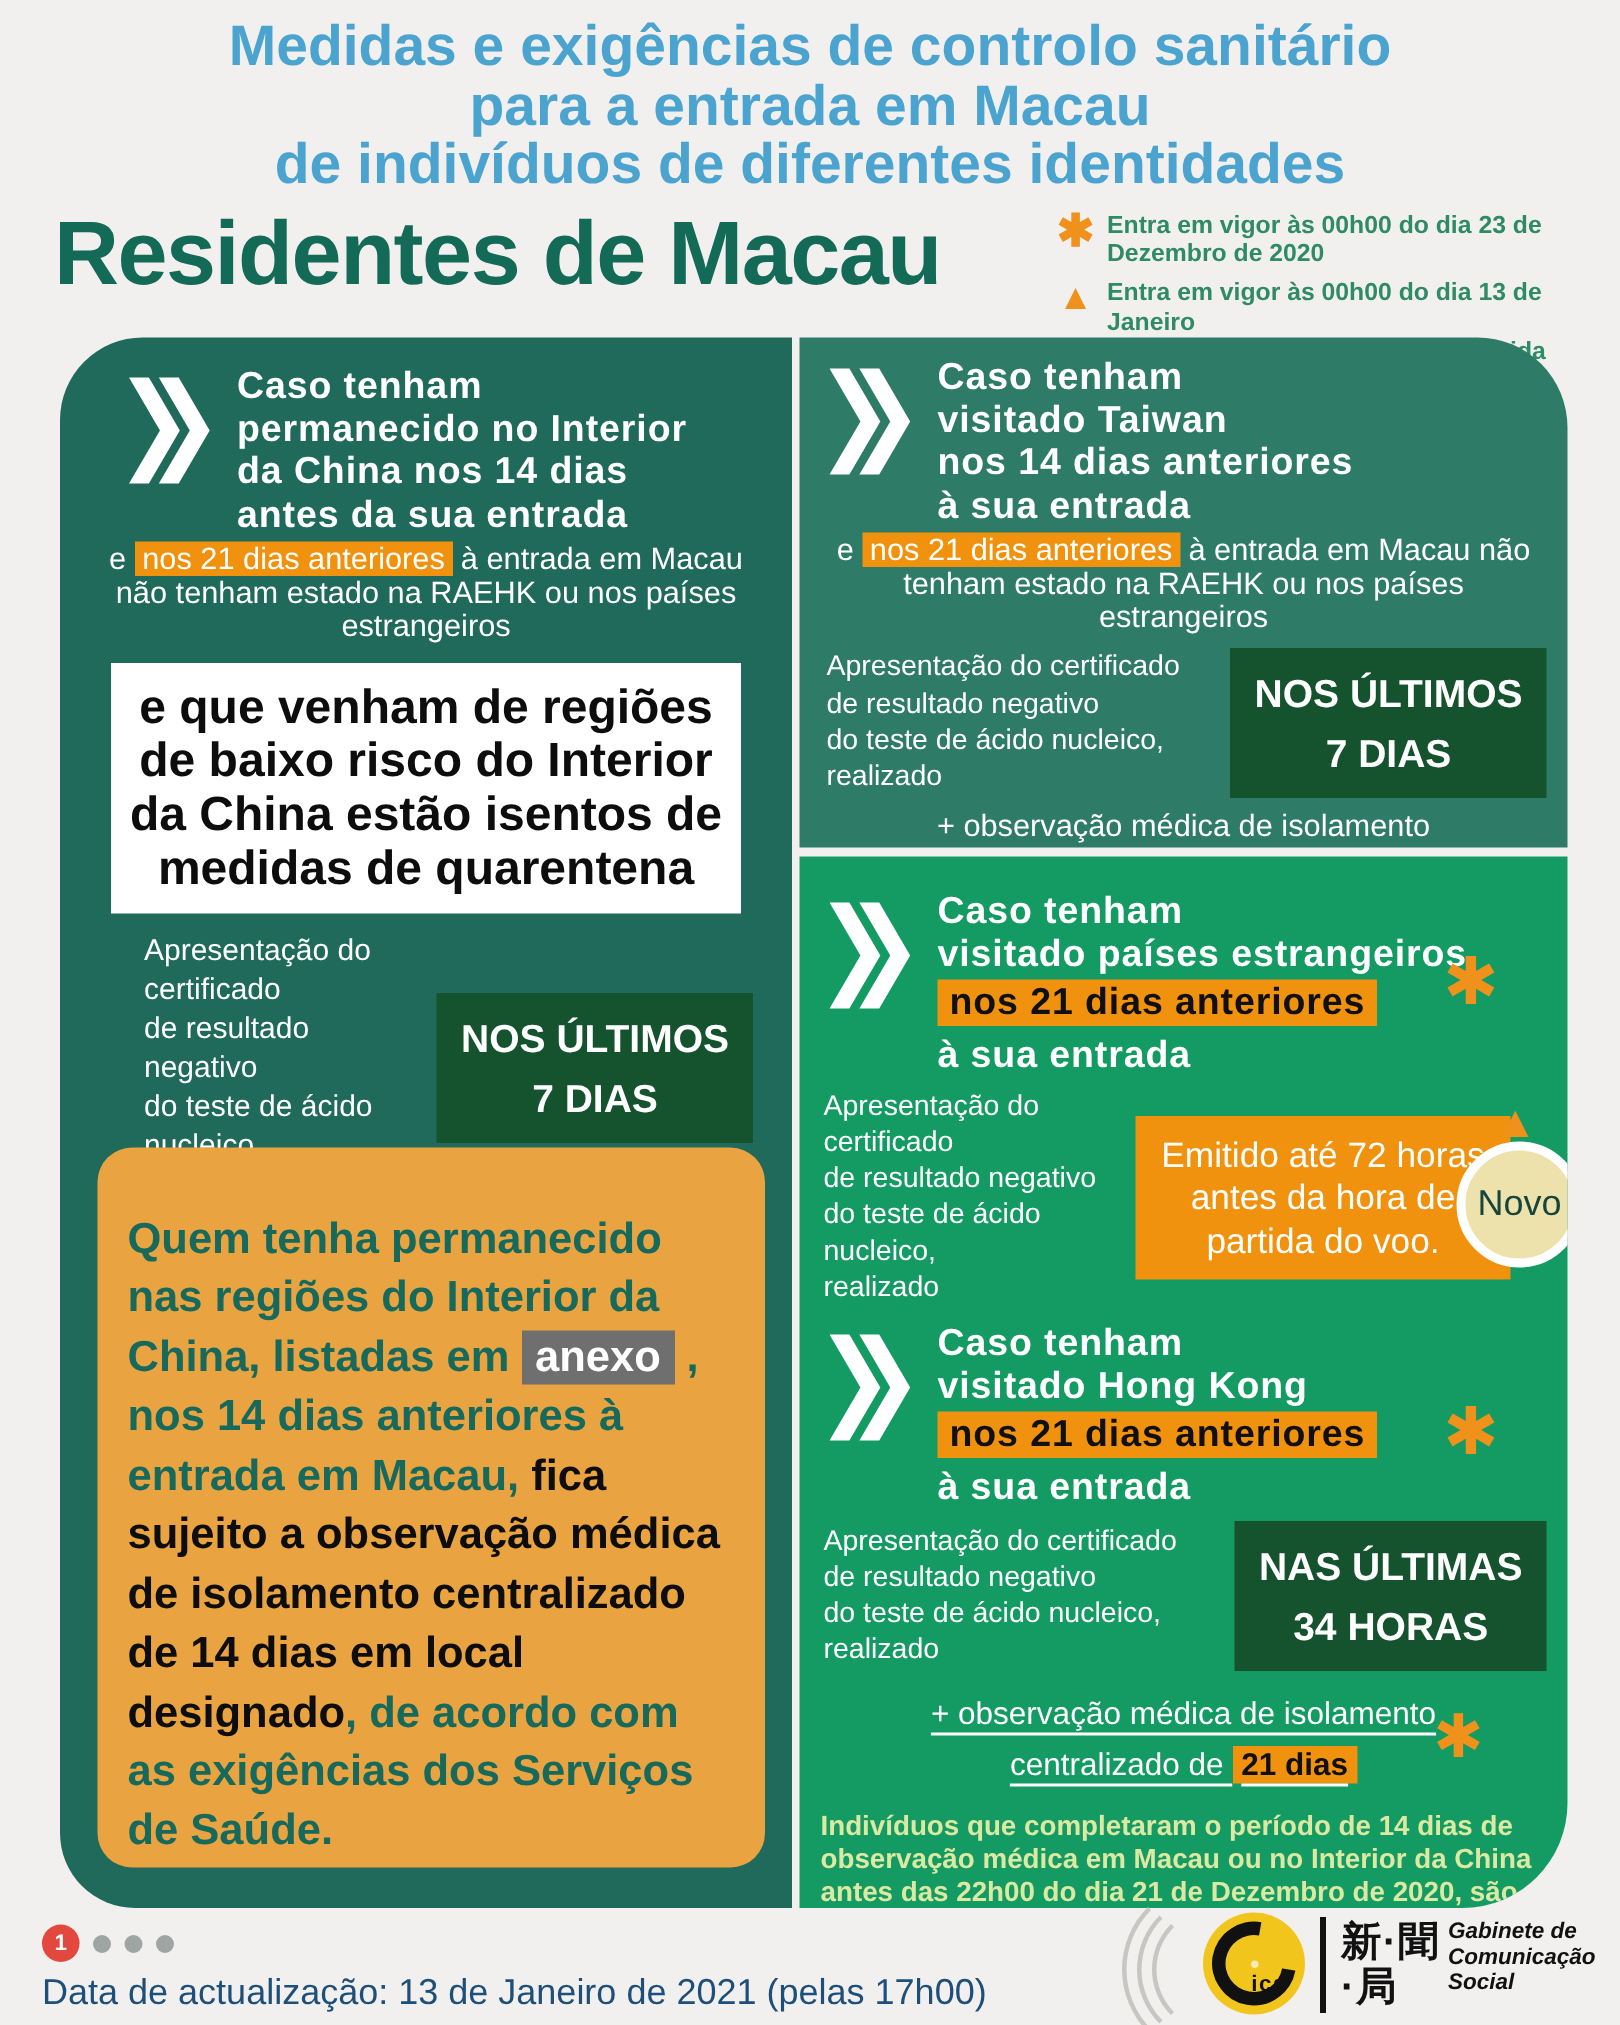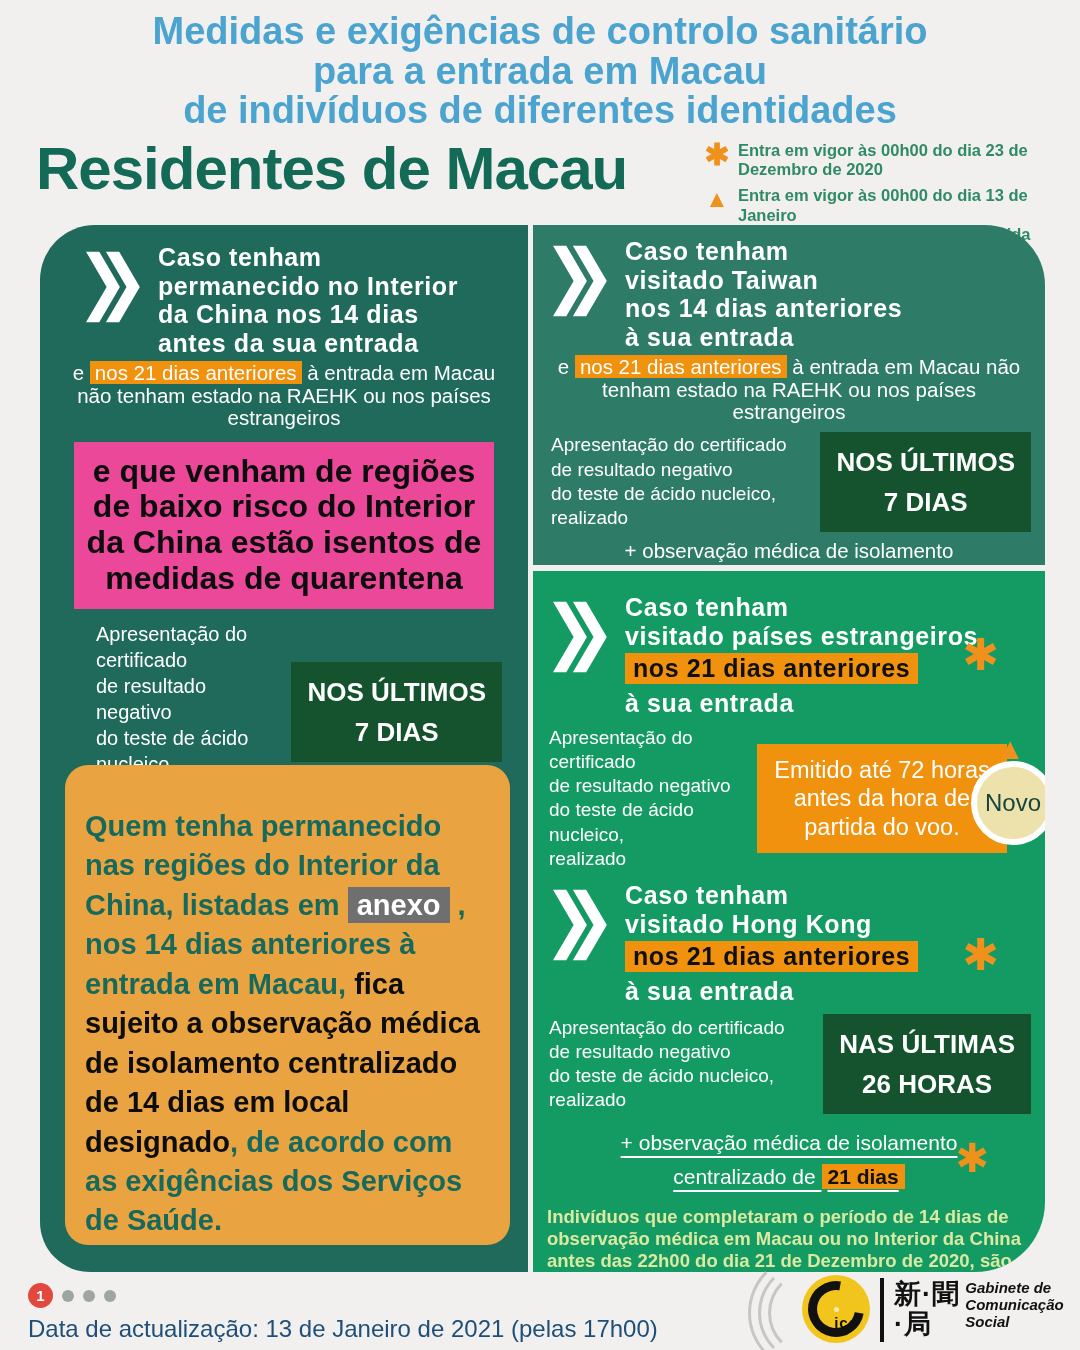--- a/index.html
+++ b/index.html
@@ -33,21 +33,21 @@
   .panel-green .case.second{padding-top:8px;}
   .chev{flex:0 0 58px;}
   .chev svg{display:block;}
   .case-heading{color:#fff;font-weight:bold;font-size:25px;line-height:1.14;letter-spacing:.6px;padding-top:2px;white-space:pre-line;}
   .hl-head{display:inline-block;background:#F0920E;color:#101010;padding:1px 8px;margin:3px 0;font-weight:bold;font-size:25px;letter-spacing:.6px;}
   .star{position:absolute;color:#F0911C;font-size:44px;line-height:1;right:46px;top:62px;}
   
   .condition{color:#fff;text-align:center;font-size:20.5px;line-height:1.1;margin:5px 16px 0 16px;}
   .hl-cond{background:#F0920E;color:#fff;padding:0 5px;}
   
-  .exemption{background:#ec4899;margin:12px 34px 0 34px;padding:12px 8px;text-align:center;
+  .exemption{background:#ffffff;margin:12px 34px 0 34px;padding:12px 8px;text-align:center;
     color:#0D0D0D;font-size:32px;line-height:1.12;font-weight:600;}
   
   .cert-row{display:flex;align-items:center;}
   .col-left .cert-row{margin:12px 26px 0 56px;}
   .panel-taiwan .cert-row{margin:8px 14px 0 18px;}
   .panel-green .cert-row{margin:8px 14px 0 16px;}
   .cert-text{color:#fff;font-size:19px;line-height:1.28;flex:1;}
   .col-left .cert-text{font-size:20px;line-height:1.3;}
   .box-red{background:#14532d;color:#fff;font-weight:bold;text-align:center;
     font-size:26px;line-height:1.55;padding:10px 16px;white-space:pre-line;margin-left:8px;}
@@ -233,21 +233,21 @@
         </div>
         <span class="star">✱</span>
       </div>
 
       <div class="cert-row">
         <div class="cert-text pre">Apresentação do certificado
 de resultado negativo
 do teste de ácido nucleico,
 realizado</div>
         <div class="box-red">NAS ÚLTIMAS
-26 HORAS</div>
+34 HORAS</div>
       </div>
 
       <div class="observation-u">
         <span class="u"><span class="pre">+ observação médica de isolamento
 centralizado de </span><span class="hl-21">21 dias</span></span>
         <span class="star-obs">✱</span>
       </div>
 
       <div class="footnote">Indivíduos que completaram o período de 14 dias de observação médica em Macau ou no Interior da China antes das 22h00 do dia 21 de Dezembro de 2020, são obrigatoriamente submetidos a auto-gestão de saúde até ao 21.º dia em Macau, e até à obtenção de resultado negativo no teste de Covid-19 efectuado no 20.º dia em Macau. Estes indivíduos devem possuir um relatório de teste de ácido nucleico negativo feito dentro de 48 horas para entrar ou sair de Macau.</div>
     </div>

